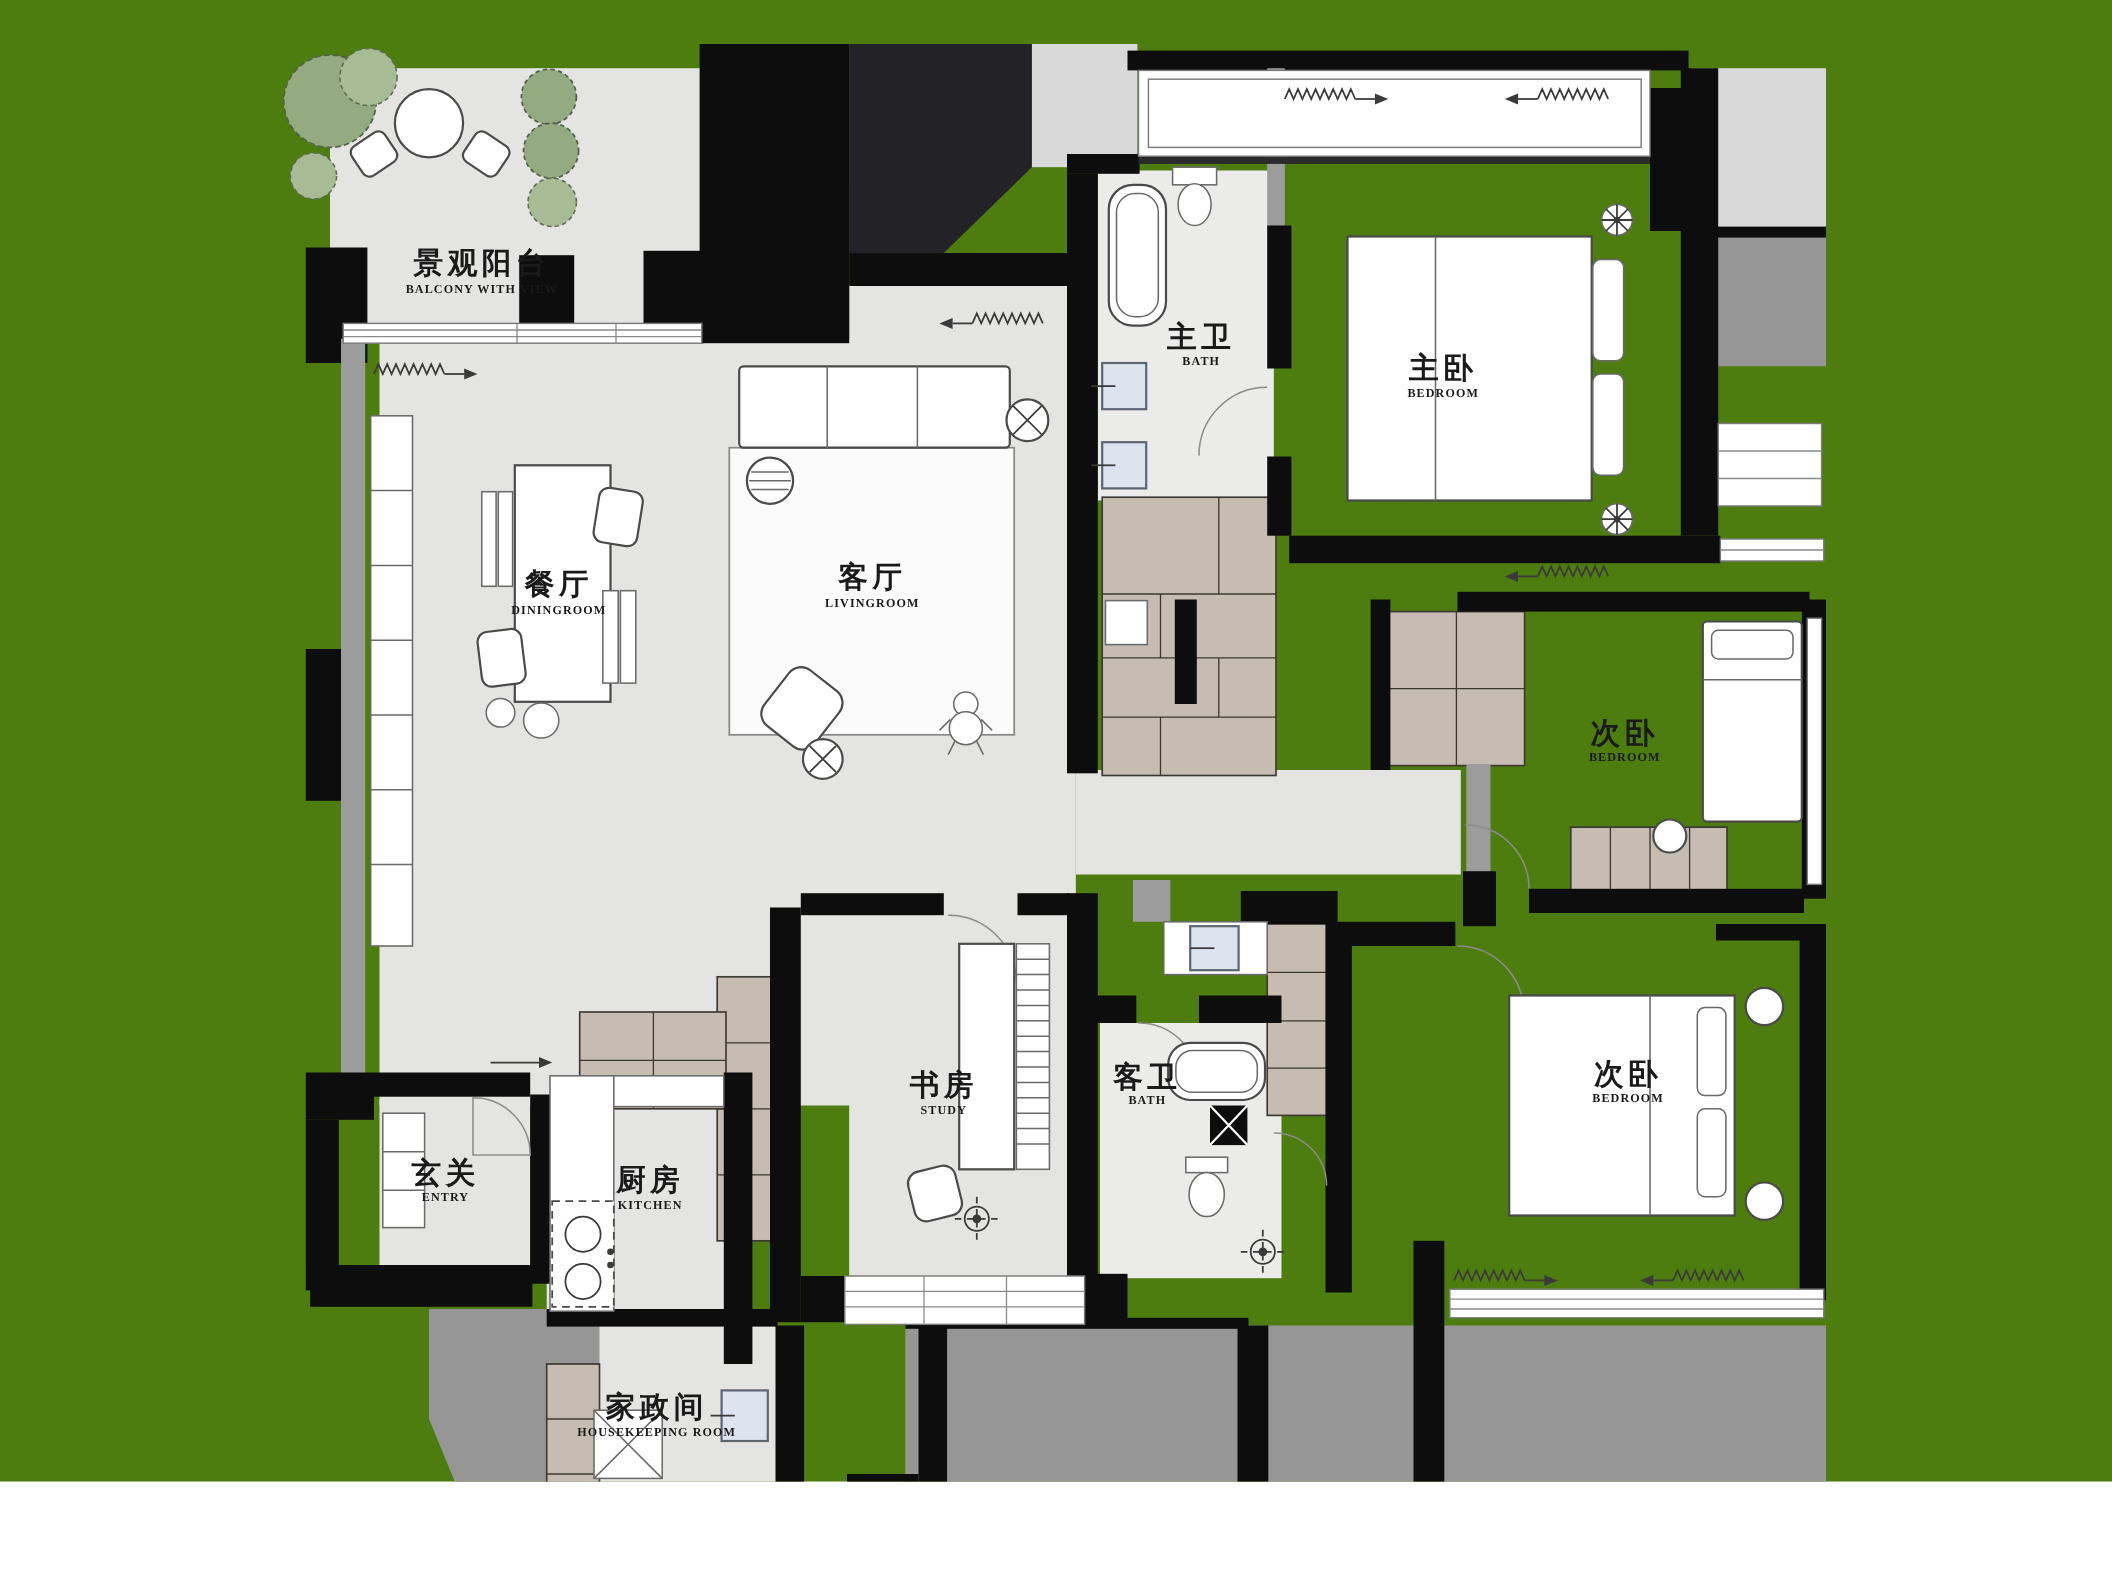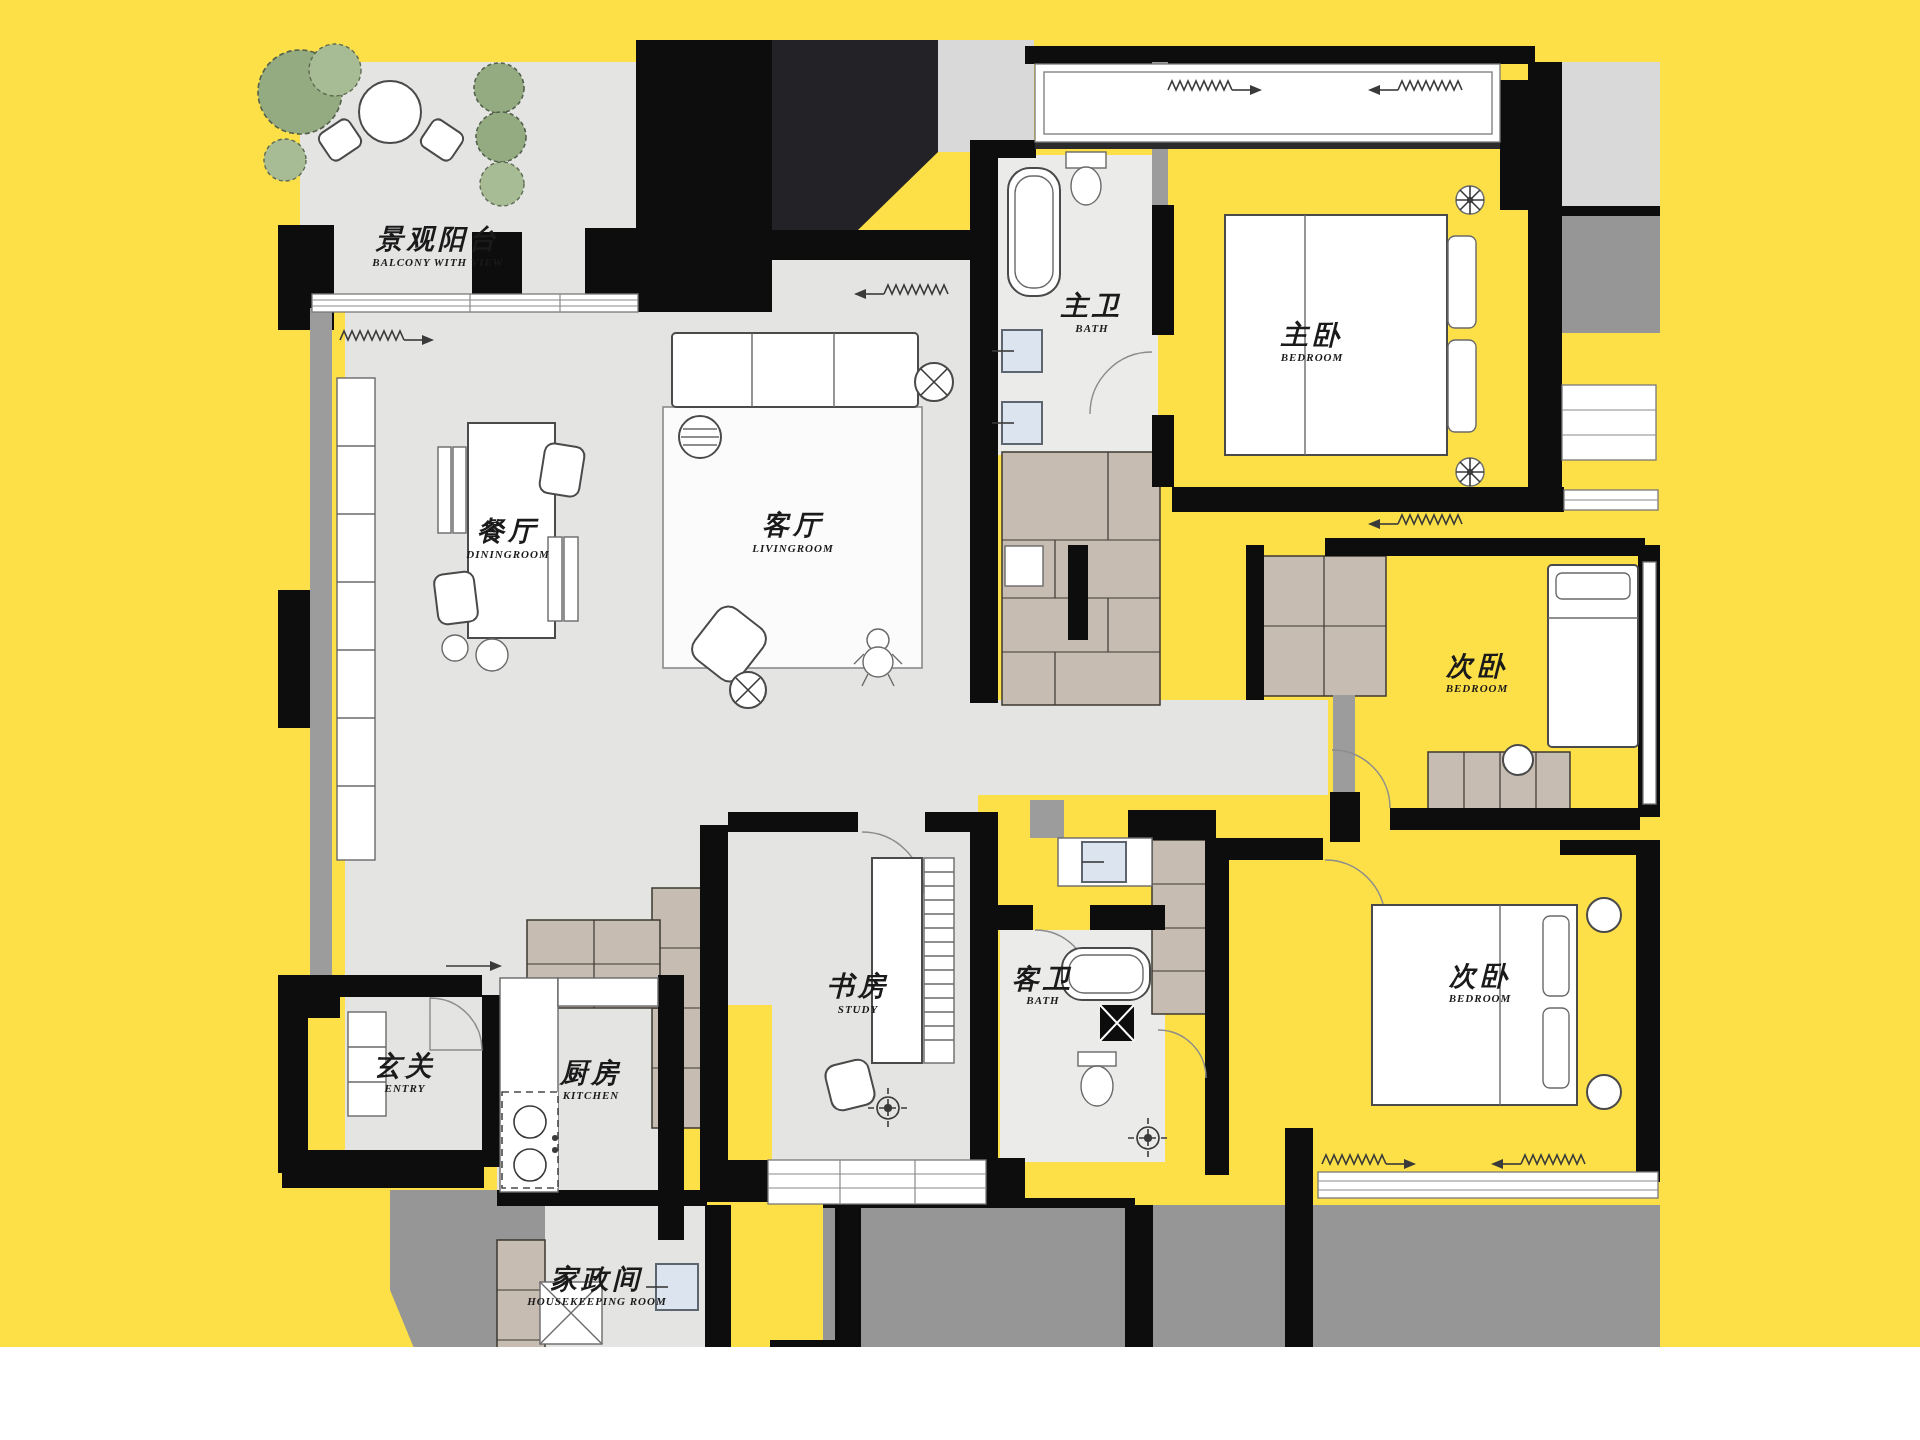--- a/index.html
+++ b/index.html
@@ -1,17 +1,17 @@
 <!DOCTYPE html>
 <html><head>
 <meta charset="utf-8">
 <style>
   html,body{margin:0;padding:0;background:#ffffff;}
-  #stage{position:relative;width:1920px;height:1347px;background:#fde047;overflow:hidden;
-         font-family:"DejaVu Sans","Liberation Sans",sans-serif;font-style:italic;}
+  #stage{position:relative;width:1920px;height:1347px;background:#4d7c0f;overflow:hidden;
+         font-family:"DejaVu Sans","Liberation Sans",sans-serif;}
   svg{display:block}
   .floor{fill:#e4e4e3;}
   .floor-lt{fill:#ebebea;}
   .slab{fill:#969696;}
   .slab-lt{fill:#d9d9d9;}
   .wall{fill:#0d0d0d;}
   .wall-ch{fill:#232327;}
   .gwall{fill:#9c9c9c;}
   .cab{fill:#c6bcb1;stroke:#3c3832;stroke-width:1.5;}
   .cabline{stroke:#3c3832;stroke-width:1.2;}

